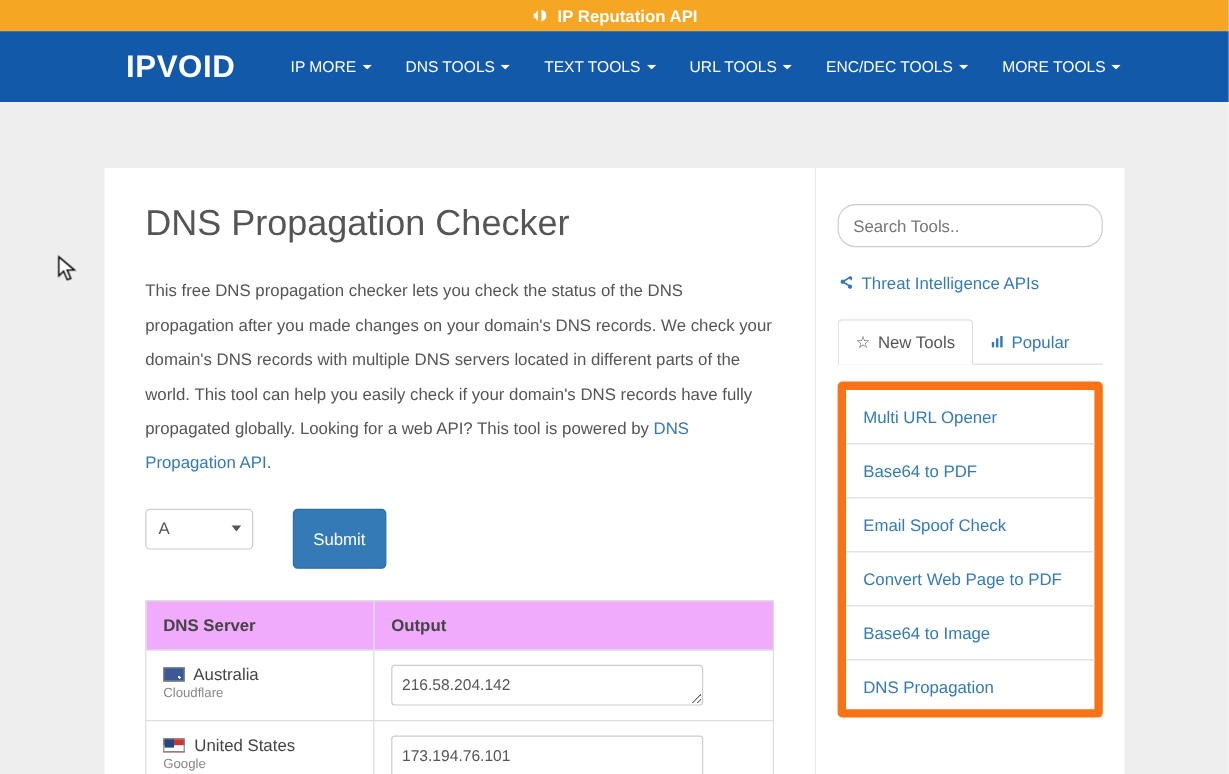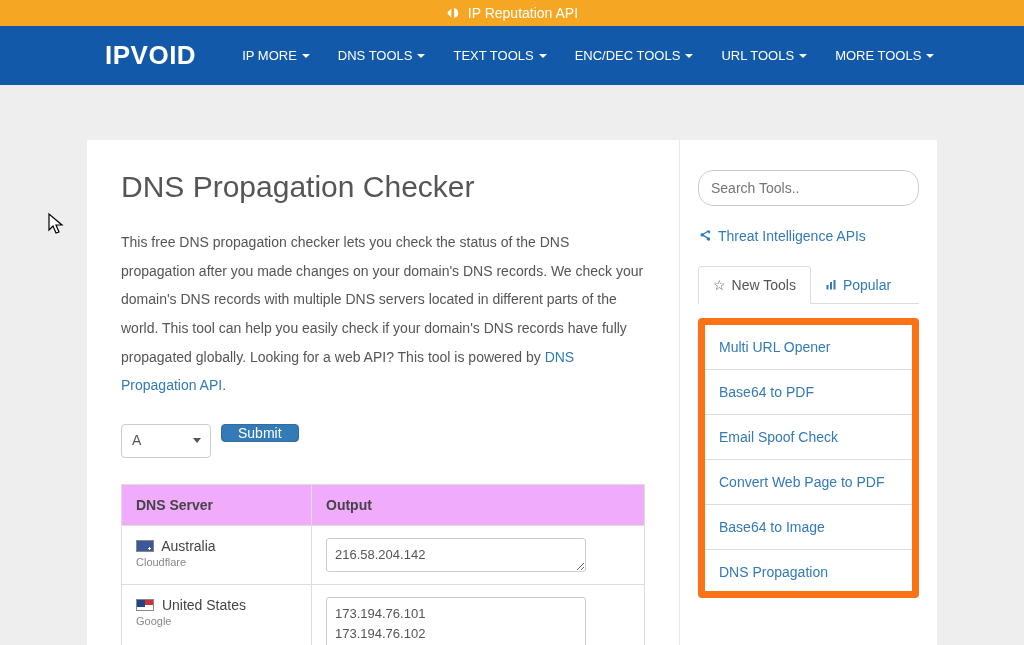--- a/index.html
+++ b/index.html
@@ -7,21 +7,21 @@
     font-family: "Helvetica Neue", Helvetica, Arial, sans-serif;
     background: #eee;
     color: #555;
     font-size: 14px;
   }
   .top-banner {
     background: #f5a623;
     color: #fff;
     text-align: center;
     padding: 5px 0;
-    font-weight: 400;
+    font-weight: 700;
     font-size: 14px;
   }
   .top-banner svg { vertical-align: -2px; margin-right: 4px; }
   .navbar {
     background: #1359aa;
     height: 59px;
     display: flex;
     align-items: center;
     padding: 0 0 0 105px;
   }
@@ -116,23 +116,24 @@
     border-top: 5px solid #555;
     border-right: 4px solid transparent;
     border-left: 4px solid transparent;
   }
   .submit-btn {
     background: #337ab7;
     color: #fff;
     border: 1px solid #2e6da4;
     border-radius: 4px;
     padding: 0 16px;
-    height: 18px;
-    font-size: 14px;
-    cursor: pointer;
+    height: 50px;
+    font-size: 14px;
+    cursor: pointer;
+    margin-left: 23px;
   }
 
   .results {
     width: 100%;
     border: 1px solid #ddd;
     border-collapse: collapse;
   }
   .results th {
     background: #f0abfc;
     text-align: left;
@@ -275,25 +276,25 @@
       </li>
     <li>
         <span>DNS TOOLS</span>
         <span class="caret"></span>
       </li>
     <li>
         <span>TEXT TOOLS</span>
         <span class="caret"></span>
       </li>
     <li>
+        <span>URL TOOLS</span>
+        <span class="caret"></span>
+      </li>
+    <li>
         <span>ENC/DEC TOOLS</span>
-        <span class="caret"></span>
-      </li>
-    <li>
-        <span>URL TOOLS</span>
         <span class="caret"></span>
       </li>
     <li>
         <span>MORE TOOLS</span>
         <span class="caret"></span>
       </li>
   </ul>
 </nav>
 
 <div class="page">

